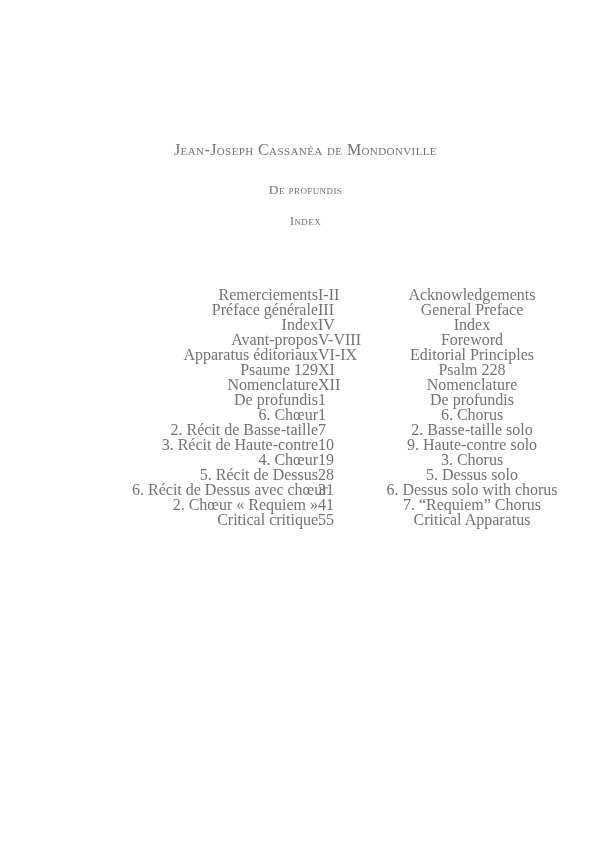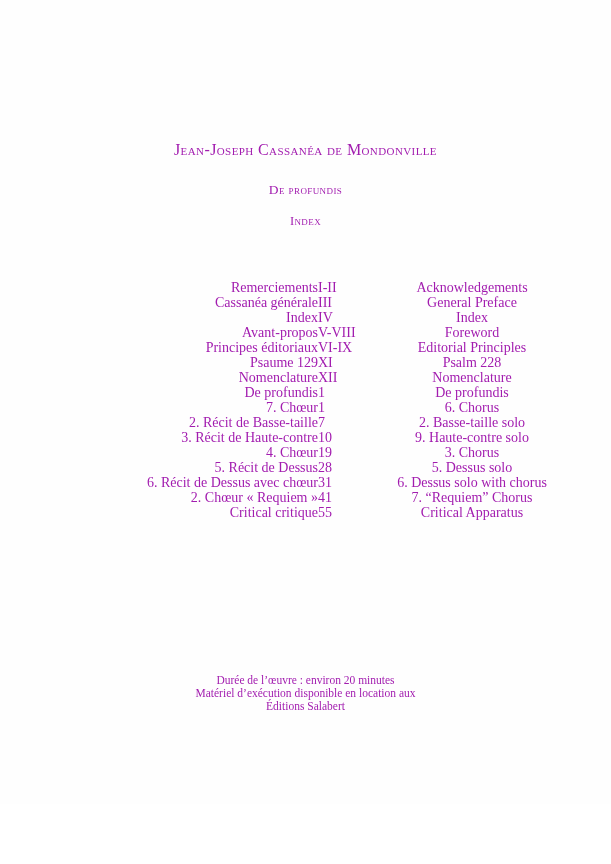--- a/index.html
+++ b/index.html
@@ -6,21 +6,21 @@
     margin: 0;
     padding: 0;
     background: #ffffff;
   }
   .page {
     position: relative;
     width: 611px;
     height: 804px;
     background: #fefefe;
     font-family: "Liberation Serif", serif;
-    color: #a21caf;
+    color: #737373;
     overflow: hidden;
   }
   .composer {
     position: absolute;
     top: 141px;
     left: 0;
     width: 611px;
     text-align: center;
     font-variant: small-caps;
     font-size: 16px;
@@ -41,25 +41,25 @@
     top: 214px;
     left: 0;
     width: 611px;
     text-align: center;
     font-variant: small-caps;
     font-size: 12.5px;
     letter-spacing: 0.4px;
   }
   .index-table {
     position: absolute;
-    top: 280px;
+    top: 287px;
     left: 132px;
     display: grid;
     grid-template-columns: 186px 54px 200px;
-    font-size: 14px;
+    font-size: 16px;
     line-height: 15px;
     font-family: Liberation Serif, serif;
   }
   .index-row { display: contents; }
   .col-fr   { text-align: right; white-space: nowrap; }
   .col-page { text-align: left; white-space: nowrap; }
   .col-en   { text-align: center; white-space: nowrap; }
   .footer {
     position: absolute;
     top: 674px;
@@ -76,36 +76,31 @@
 <div class="page">
 
   <div class="composer">Jean-Joseph Cassanéa de Mondonville</div>
 
   <div class="work-title">De profundis</div>
 
   <div class="index-heading">Index</div>
 
   <div class="index-table" id="index-table">
       <div class="index-row"><span class="col-fr">Remerciements</span><span class="col-page">I-II</span><span class="col-en">Acknowledgements</span></div>
-      <div class="index-row"><span class="col-fr">Cassanéa générale</span><span class="col-page">III</span><span class="col-en">General Preface</span></div>
+      <div class="index-row"><span class="col-fr">Préface générale</span><span class="col-page">III</span><span class="col-en">General Preface</span></div>
       <div class="index-row"><span class="col-fr">Index</span><span class="col-page">IV</span><span class="col-en">Index</span></div>
       <div class="index-row"><span class="col-fr">Avant-propos</span><span class="col-page">V-VIII</span><span class="col-en">Foreword</span></div>
-      <div class="index-row"><span class="col-fr">Principes éditoriaux</span><span class="col-page">VI-IX</span><span class="col-en">Editorial Principles</span></div>
+      <div class="index-row"><span class="col-fr">Apparatus éditoriaux</span><span class="col-page">VI-IX</span><span class="col-en">Editorial Principles</span></div>
       <div class="index-row"><span class="col-fr">Psaume 129</span><span class="col-page">XI</span><span class="col-en">Psalm 228</span></div>
       <div class="index-row"><span class="col-fr">Nomenclature</span><span class="col-page">XII</span><span class="col-en">Nomenclature</span></div>
       <div class="index-row"><span class="col-fr">De profundis</span><span class="col-page">1</span><span class="col-en">De profundis</span></div>
-      <div class="index-row"><span class="col-fr">7. Chœur</span><span class="col-page">1</span><span class="col-en">6. Chorus</span></div>
+      <div class="index-row"><span class="col-fr">6. Chœur</span><span class="col-page">1</span><span class="col-en">6. Chorus</span></div>
       <div class="index-row"><span class="col-fr">2. Récit de Basse-taille</span><span class="col-page">7</span><span class="col-en">2. Basse-taille solo</span></div>
       <div class="index-row"><span class="col-fr">3. Récit de Haute-contre</span><span class="col-page">10</span><span class="col-en">9. Haute-contre solo</span></div>
       <div class="index-row"><span class="col-fr">4. Chœur</span><span class="col-page">19</span><span class="col-en">3. Chorus</span></div>
       <div class="index-row"><span class="col-fr">5. Récit de Dessus</span><span class="col-page">28</span><span class="col-en">5. Dessus solo</span></div>
       <div class="index-row"><span class="col-fr">6. Récit de Dessus avec chœur</span><span class="col-page">31</span><span class="col-en">6. Dessus solo with chorus</span></div>
       <div class="index-row"><span class="col-fr">2. Chœur « Requiem »</span><span class="col-page">41</span><span class="col-en">7. “Requiem” Chorus</span></div>
       <div class="index-row"><span class="col-fr">Critical critique</span><span class="col-page">55</span><span class="col-en">Critical Apparatus</span></div>
     </div>
 
-  <div class="footer">
-    <div>Durée de l’œuvre : environ 20 minutes</div>
-    <div>Matériel d’exécution disponible en location aux</div>
-    <div>Éditions Salabert</div>
-  </div>
 
 </div>
 
 </body></html>

